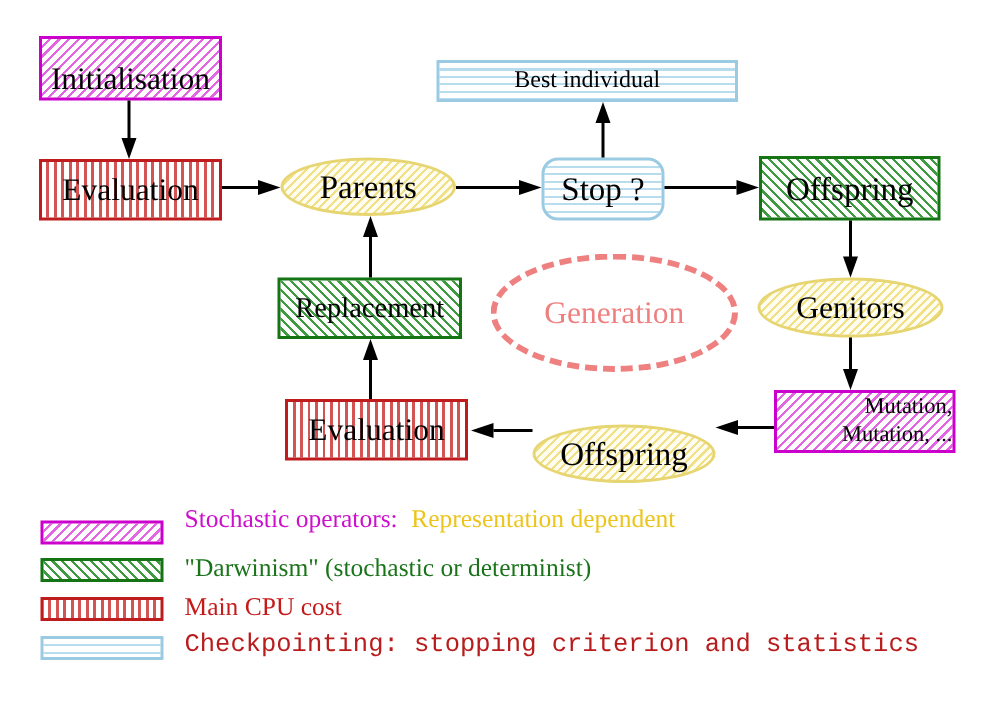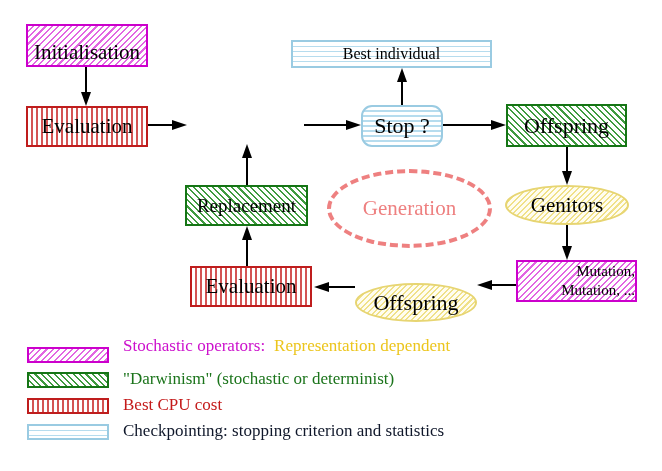--- a/index.html
+++ b/index.html
@@ -51,36 +51,39 @@
   .ah-up{border-left:5px solid transparent;border-right:5px solid transparent;border-bottom:14px solid #000;}
   .ah-right{border-top:5px solid transparent;border-bottom:5px solid transparent;border-left:15px solid #000;}
   .ah-left{border-top:5px solid transparent;border-bottom:5px solid transparent;border-right:15px solid #000;}
   
   .swatch{position:absolute;left:27px;width:82px;height:16px;box-sizing:border-box;}
   .legend-text{position:absolute;left:123px;font-size:17px;white-space:nowrap;}
   .c-magenta{color:#cc10cc;}
   .c-yellow{color:#ecc51c;}
   .c-green{color:#1b741b;}
   .c-red{color:#c41a1a;}
-  .c-cyan{color:#0f172a;}
+  .c-cyan{color:#b91c1c;font-family:Liberation Mono, monospace;}
   .sfx{margin-left:9px;}
 </style>
 </head>
 <body>
 
 <div class="canvas">
 
   <div class="node h-magenta fs21" style="left:26px;top:24px;width:122px;height:43px;">
     <span>Initialisation</span>
   </div>
 
   <div class="node h-red fs21" style="left:26px;top:106px;width:122px;height:41px;">
     <span>Evaluation</span>
   </div>
 
+  <div class="node h-yellow ellipse fs22" style="left:187px;top:105px;width:117px;height:39px;">
+    <span>Parents</span>
+  </div>
 
   <div class="node h-cyan fs20" style="left:291px;top:40px;width:201px;height:28px;">
     <span>Best individual</span>
   </div>
 
   <div class="node h-cyan rounded fs22" style="left:361px;top:105px;width:82px;height:42px;">
     <span>Stop ?</span>
   </div>
 
   <div class="node h-green fs22" style="left:506px;top:104px;width:121px;height:43px;">
@@ -147,18 +150,18 @@
 
   <div class="swatch h-magenta" style="top:347px;"></div>
   <div class="legend-text" style="top:336px;">
     <span class="c-magenta">Stochastic operators:</span><span class="c-yellow sfx">Representation dependent</span>
   </div>
 
   <div class="swatch h-green" style="top:372px;"></div>
   <div class="legend-text c-green" style="top:369px;">"Darwinism" (stochastic or determinist)</div>
 
   <div class="swatch h-red" style="top:398px;"></div>
-  <div class="legend-text c-red" style="top:395px;">Best CPU cost</div>
+  <div class="legend-text c-red" style="top:395px;">Main CPU cost</div>
 
   <div class="swatch h-cyan" style="top:424px;"></div>
   <div class="legend-text c-cyan" style="top:421px;">Checkpointing: stopping criterion and statistics</div>
 
 </div>
 
 </body></html>

